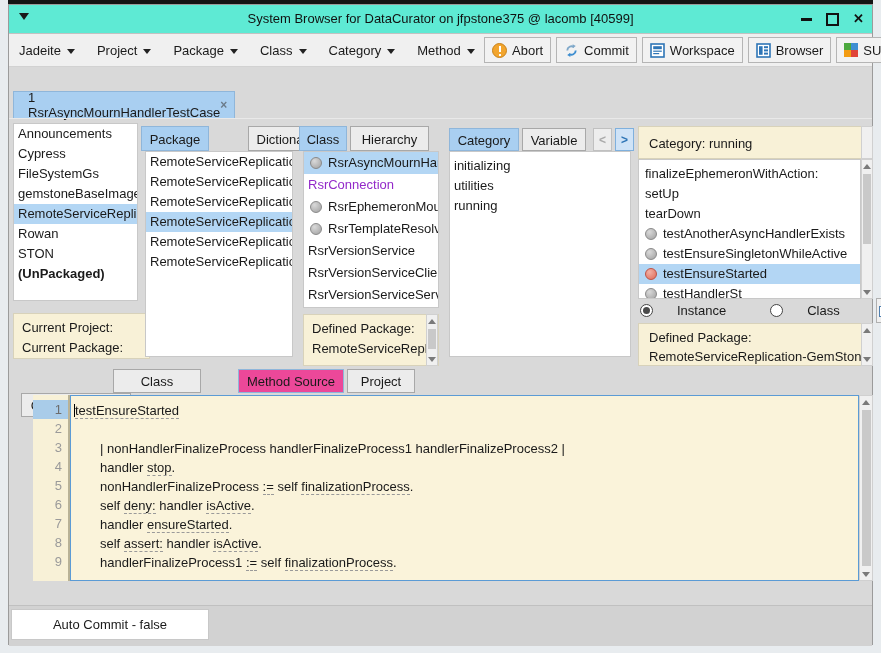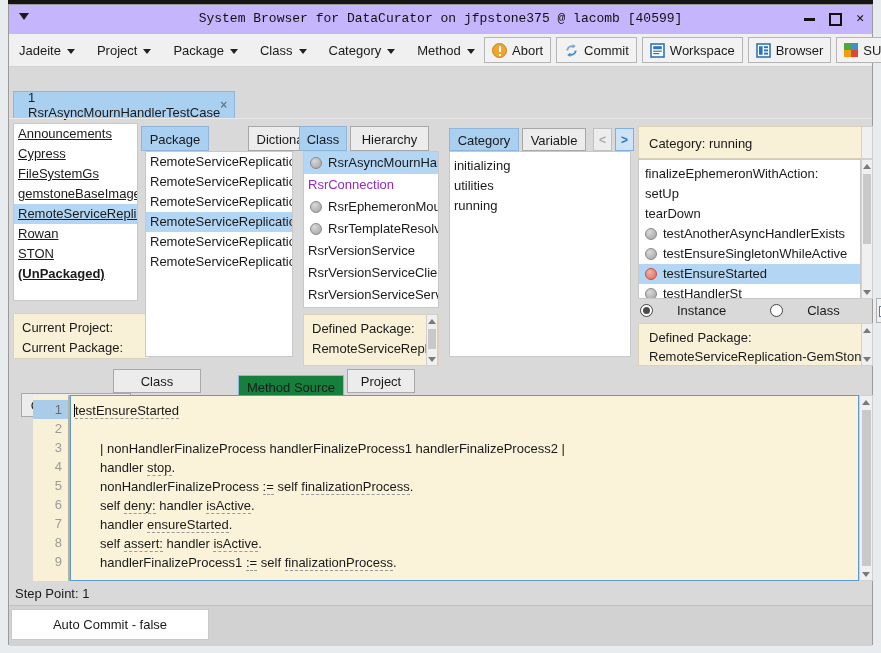--- a/index.html
+++ b/index.html
@@ -9,21 +9,21 @@
     font-family:"Liberation Sans", sans-serif;
     font-size:13px;color:#1a1a1a;
     -webkit-font-smoothing:antialiased;
   }
   .top-strip{position:absolute;left:8px;top:0;width:865px;height:4px;background:#141414;}
   .window{
     position:absolute;left:8px;top:4px;width:865px;height:641px;
     background:#d9d9d9;border:1px solid #9b9b9b;box-sizing:border-box;
   }
   
-  .titlebar{position:absolute;left:0;top:0;width:100%;height:28px;background:#c4b5fd;border-bottom:1px solid #c2c2c2;font-family:Liberation Mono, monospace;}
+  .titlebar{position:absolute;left:0;top:0;width:100%;height:28px;background:#5eead4;border-bottom:1px solid #c2c2c2;}
   .sysmenu{position:absolute;left:10px;top:8px;width:0;height:0;border-left:5px solid transparent;border-right:5px solid transparent;border-top:7px solid #1a1a1a;}
   .title{position:absolute;left:0;top:0;width:100%;height:28px;line-height:28px;text-align:center;color:#111;}
   .win-controls{position:absolute;right:8px;top:0;height:28px;display:flex;align-items:center;gap:14px;}
   .btn-min{width:11px;height:3px;background:#111;}
   .btn-max{width:9px;height:9px;border:2px solid #111;}
   .btn-close{font-size:13px;font-weight:bold;color:#111;line-height:12px;}
   
   .menubar{position:absolute;left:0;top:29px;width:100%;height:32px;background:#f0f0f0;border-bottom:1px solid #d2d2d2;display:flex;align-items:center;}
   .menus{display:flex;align-items:center;padding-left:10px;gap:22px;}
   .menu-item{display:flex;align-items:center;gap:6px;cursor:default;white-space:nowrap;}
@@ -71,21 +71,21 @@
   .pager.off{color:#aaa;background:#ededed;}
   .pager.on{color:#2e75b6;background:#cfe3f7;border-color:#7fb0dd;}
   
   .toggle-row{position:absolute;left:629px;top:292px;width:236px;height:26px;display:flex;align-items:center;gap:18px;}
   .radio{width:13px;height:13px;border-radius:50%;border:1px solid #444;background:#fff;position:relative;box-sizing:border-box;flex:none;}
   .radio.sel::after{content:"";position:absolute;left:2px;top:2px;width:7px;height:7px;border-radius:50%;background:#4a4a4a;}
   .toggle-row .rlbl{margin:0 0 0 6px;}
   .sq-btn{width:27px;height:25px;border:1px solid #b0b0b0;background:#f0f0f0;display:flex;align-items:center;justify-content:center;box-sizing:border-box;}
   
   .src-tab{position:absolute;top:364px;height:24px;line-height:24px;text-align:center;background:#ececec;border:1px solid #a8a8a8;box-sizing:border-box;}
-  .src-tab.sel{background:#15803d;border-color:#8fb6da;margin-top:6px;}
+  .src-tab.sel{background:#ec4899;border-color:#8fb6da;}
   
   .gutter{position:absolute;left:24px;top:390px;width:37px;height:186px;background:#f8f1d7;border-right:2px solid #b9b296;box-sizing:border-box;padding-top:5px;}
   .gut-row{height:19px;line-height:19px;text-align:right;padding-right:6px;color:#9a9a9a;}
   .gut-row.hl{background:#a9cce9;color:#6d6d6d;}
   .editor{position:absolute;left:61px;top:390px;width:789px;height:186px;background:#faf3da;border:1px solid #5b9bd5;box-sizing:border-box;padding:5px 0 0 3px;overflow:hidden;}
   .code-row{height:19px;line-height:19px;white-space:pre;}
   .code-row.ind{padding-left:26px;}
   .useg{border-bottom:1px dashed #9a9a9a;}
   .caret-bar{display:inline-block;width:1px;height:13px;background:#000;vertical-align:-2px;}
   
@@ -192,21 +192,21 @@
       </div>
     </div>
   </div>
 
   <div class="doc-tab">
     <span class="lbl">1 RsrAsyncMournHandlerTestCase</span>
     <span class="x">×</span>
   </div>
   <div class="tab-underline"></div>
 
-  <div class="listbox" style="left:4px;top:118px;width:125px;height:178px;text-decoration:underline;">
+  <div class="listbox" style="left:4px;top:118px;width:125px;height:178px;">
       <div class="list-item">Announcements</div>
       <div class="list-item">Cypress</div>
       <div class="list-item">FileSystemGs</div>
       <div class="list-item">gemstoneBaseImage</div>
       <div class="list-item selected">RemoteServiceReplication</div>
       <div class="list-item">Rowan</div>
       <div class="list-item">STON</div>
       <div class="list-item bold">(UnPackaged)</div>
     </div>
   <div class="infobox" style="left:4px;top:308px;width:137px;height:46px;">
@@ -391,20 +391,17 @@
   <div class="vscroll" style="left:850px;top:390px;height:186px;width:14px;">
     <div class="sarrow up">
         <i></i>
       </div>
     <div class="sthumb" style="top:14px;height:156px;left:2px;width:9px;"></div>
     <div class="sarrow down">
         <i></i>
       </div>
   </div>
 
-  <div class="statusbar">
-    <span>Step Point: 1</span>
-  </div>
   <div class="footer">
     <div class="auto-commit">Auto Commit - false</div>
   </div>
 
 </div>
 
 </body></html>

